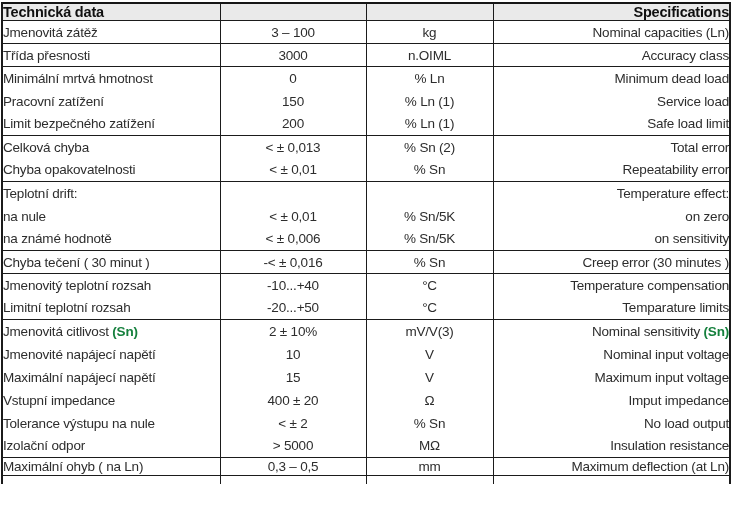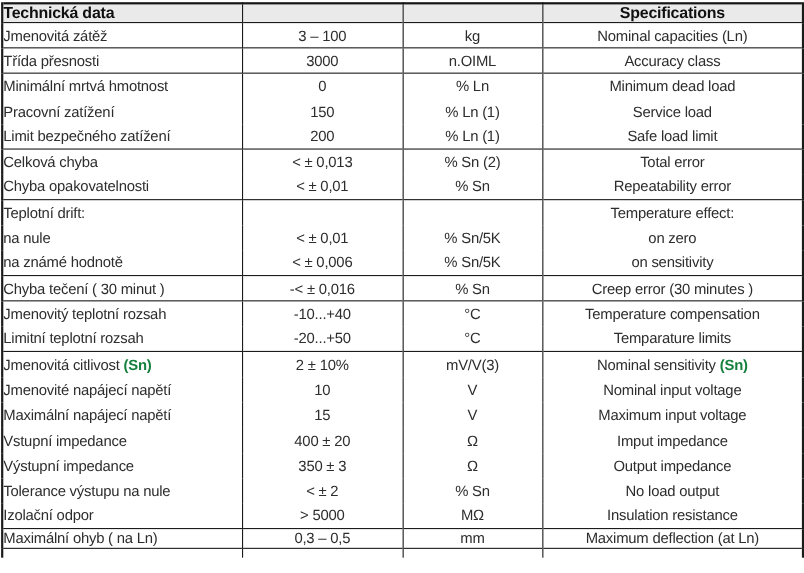--- a/index.html
+++ b/index.html
@@ -31,21 +31,21 @@
 
   table.spec th, table.spec td {
     padding: 0;
     overflow: hidden;
     white-space: nowrap;
     vertical-align: middle;
   }
   .c1 { border-left: 2px solid #1b1b1b; text-align: left; padding-left: 7px; }
   .c2 { border-left: 1.5px solid #1b1b1b; text-align: center; }
   .c3 { border-left: 1.5px solid #1b1b1b; text-align: center; }
-  .c4 { border-left: 1.5px solid #1b1b1b; border-right: 2px solid #1b1b1b; text-align: center; padding-left: 28px; }
+  .c4 { border-left: 1.5px solid #1b1b1b; border-right: 2px solid #1b1b1b; text-align: right; padding-left: 28px; }
 
   thead tr {
     height: 14px;
     background: #eaeaea;
     border-top: 2.5px solid #161616;
     border-bottom: 1.4px solid #1b1b1b;
   }
   thead th {
     font-size: 14.5px;
     font-weight: bold;
@@ -189,26 +189,20 @@
           <td class="c3">V</td>
           <td class="c4">Maximum input voltage</td>
         </tr>
         <tr>
           <td class="c1">Vstupní impedance</td>
           <td class="c2">400 ± 20</td>
           <td class="c3">Ω</td>
           <td class="c4">Imput impedance</td>
         </tr>
         <tr>
-          <td class="c1">Výstupní impedance</td>
-          <td class="c2">350 ± 3</td>
-          <td class="c3">Ω</td>
-          <td class="c4">Output impedance</td>
-        </tr>
-        <tr>
           <td class="c1">Tolerance výstupu na nule</td>
           <td class="c2">&lt; ± 2</td>
           <td class="c3">% Sn</td>
           <td class="c4">No load output</td>
         </tr>
         <tr>
           <td class="c1">Izolační odpor</td>
           <td class="c2">&gt; 5000</td>
           <td class="c3">MΩ</td>
           <td class="c4">Insulation resistance</td>

